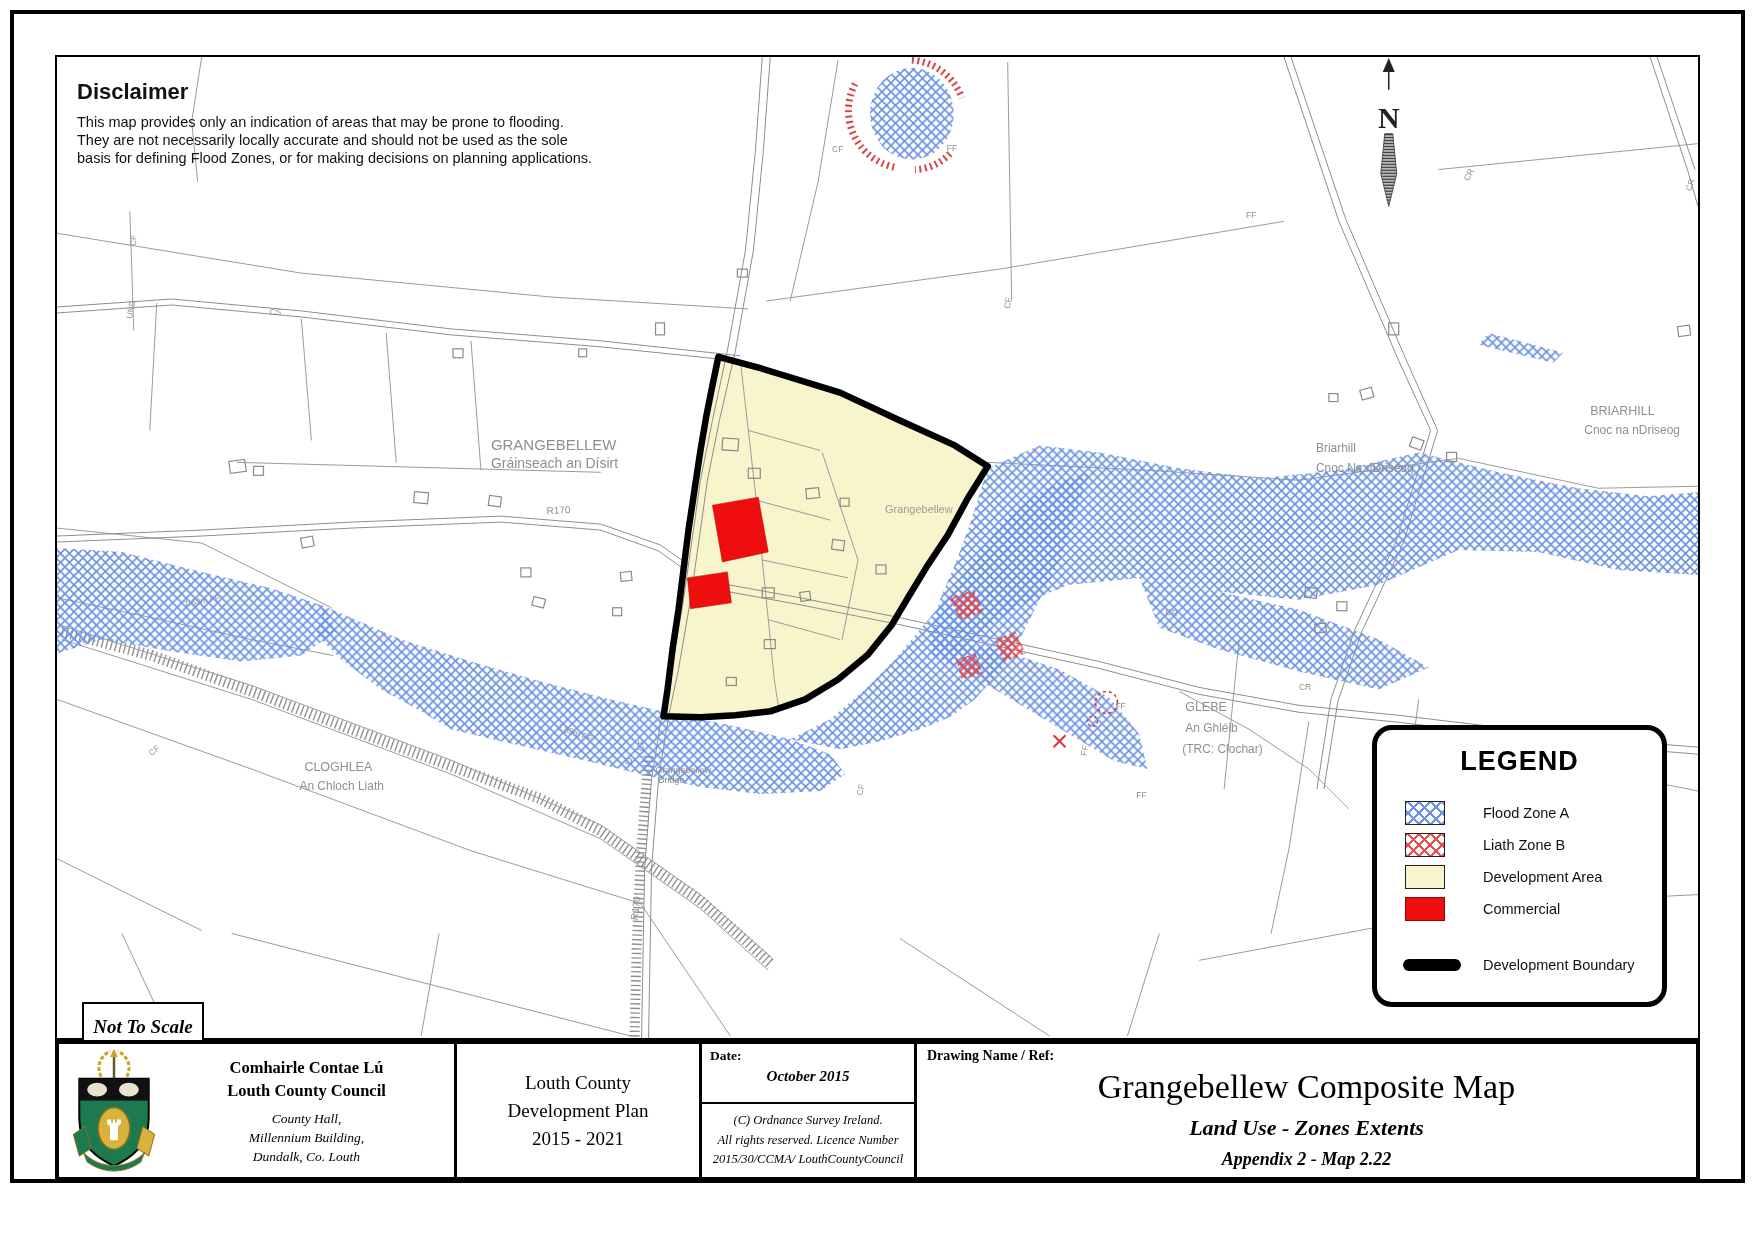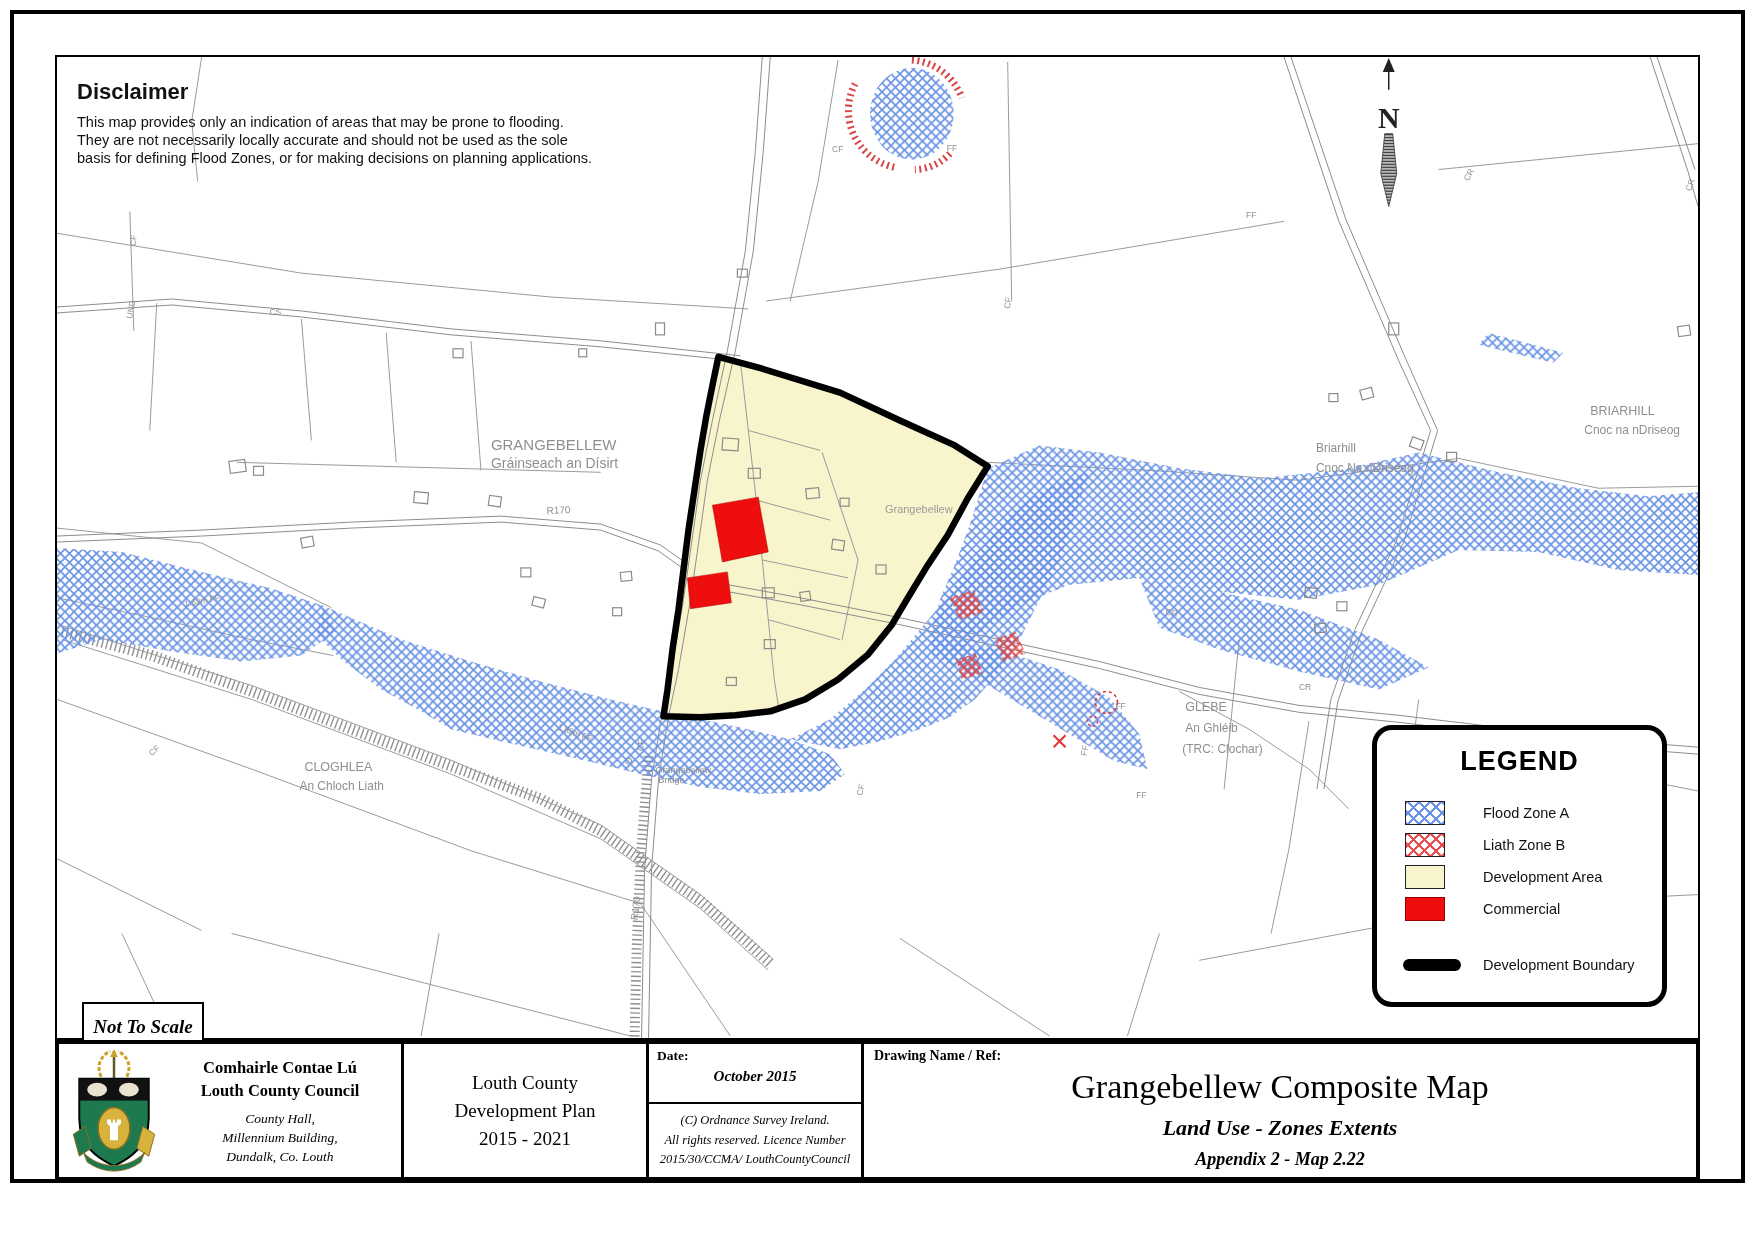--- a/index.html
+++ b/index.html
@@ -38,21 +38,21 @@
   .scale-box{position:absolute;left:25px;top:913px;width:122px;height:50px;border:2px solid #000;
         box-sizing:border-box;display:flex;align-items:center;justify-content:center;background:#fff;margin-top:32px;}
   .scale-box span{font-family:"Liberation Serif",serif;font-style:italic;font-weight:bold;font-size:19px;}
 
   
   .footer{position:absolute;left:55px;top:1040px;width:1645px;height:141px;display:flex;
         border:4px solid #000;box-sizing:border-box;background:#fff;z-index:6;
         font-family:"Liberation Serif",serif;}
   .fpanel{box-sizing:border-box;border-right:3px solid #000;position:relative;}
   .fpanel:last-child{border-right:none;}
-  .p-council{width:345px;display:flex;align-items:center;}
+  .p-council{width:398px;display:flex;align-items:center;}
   .crest-wrap{width:110px;display:flex;justify-content:center;align-items:center;height:100%;}
   .council-text{flex:1;text-align:center;padding-right:10px;}
   .council-name{font-weight:bold;font-size:16.5px;line-height:23px;}
   .council-addr{font-style:italic;font-size:13.5px;line-height:19px;margin-top:7px;}
   .p-plan{width:245px;display:flex;flex-direction:column;justify-content:center;text-align:center;
         font-weight:normal;font-size:19px;line-height:28px;}
   .p-date{width:215px;display:flex;flex-direction:column;}
   .date-top{height:60px;border-bottom:2px solid #000;box-sizing:border-box;padding:4px 8px 0 8px;}
   .date-label{font-weight:bold;font-size:13.5px;}
   .date-value{text-align:center;font-weight:bold;font-style:italic;font-size:15px;margin-top:4px;}

